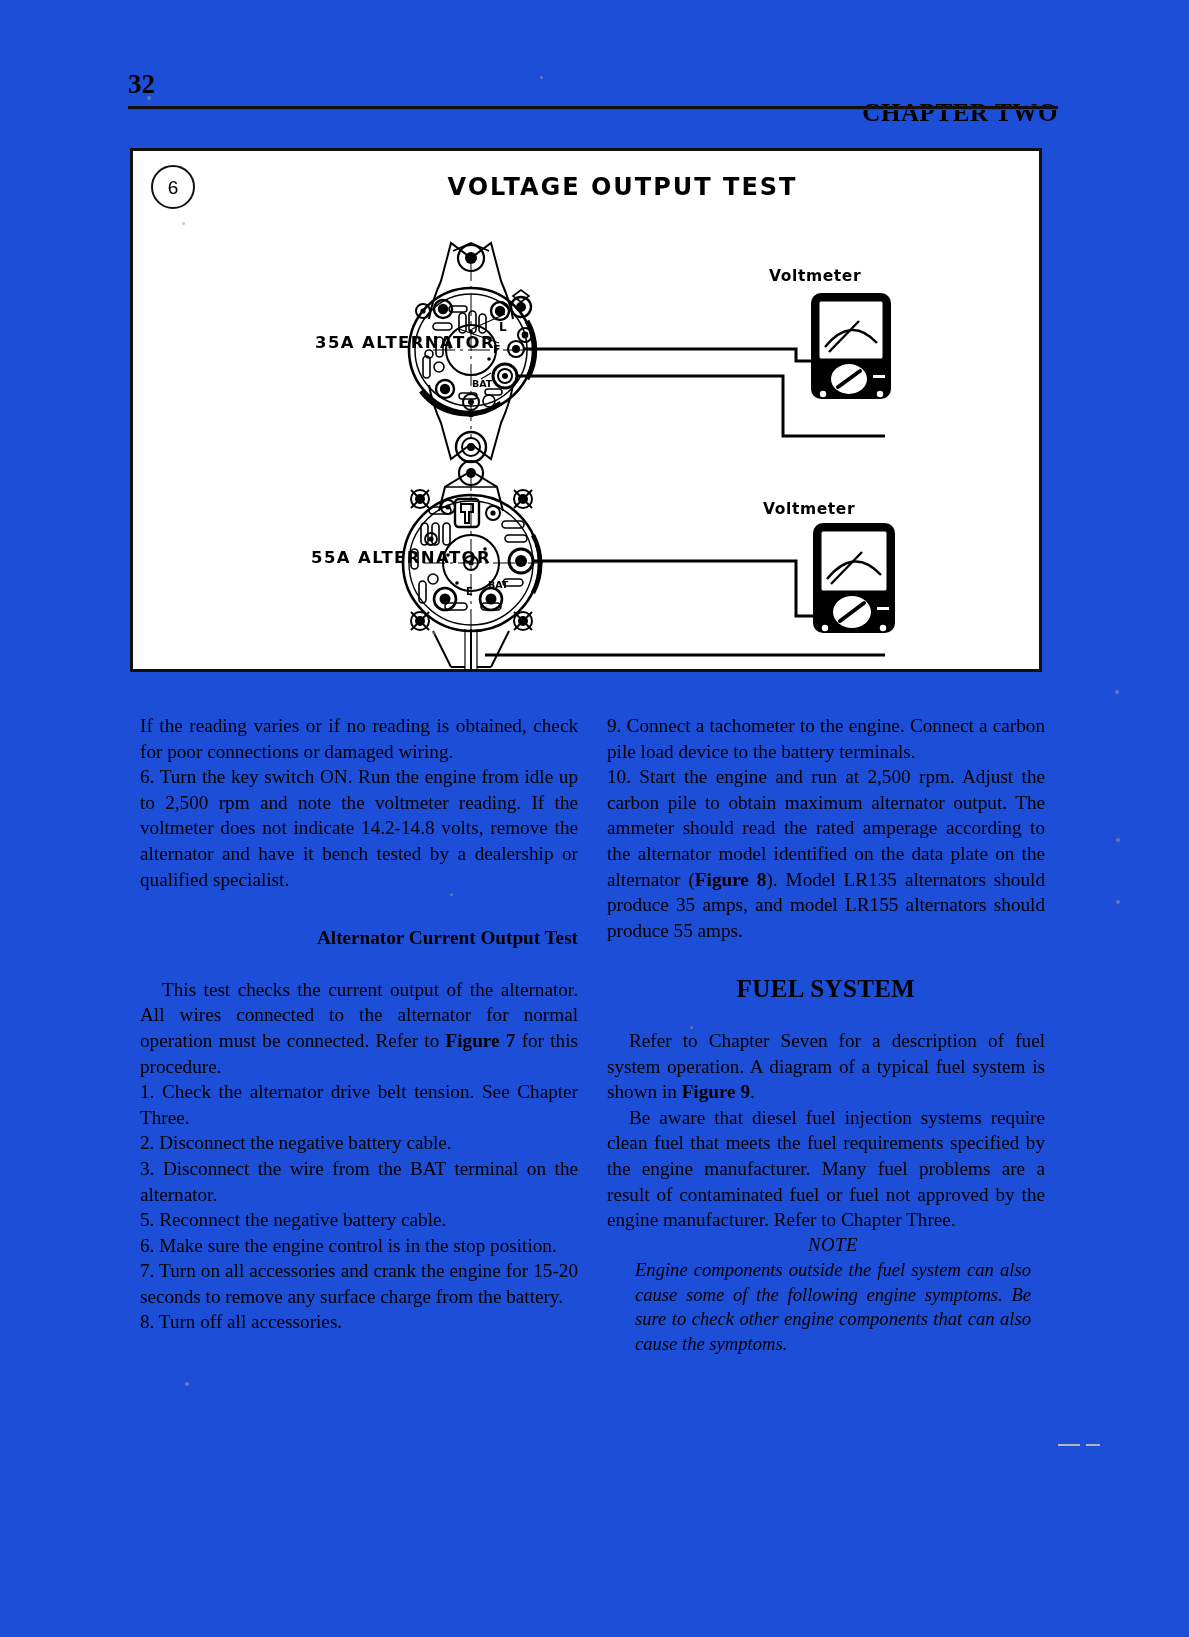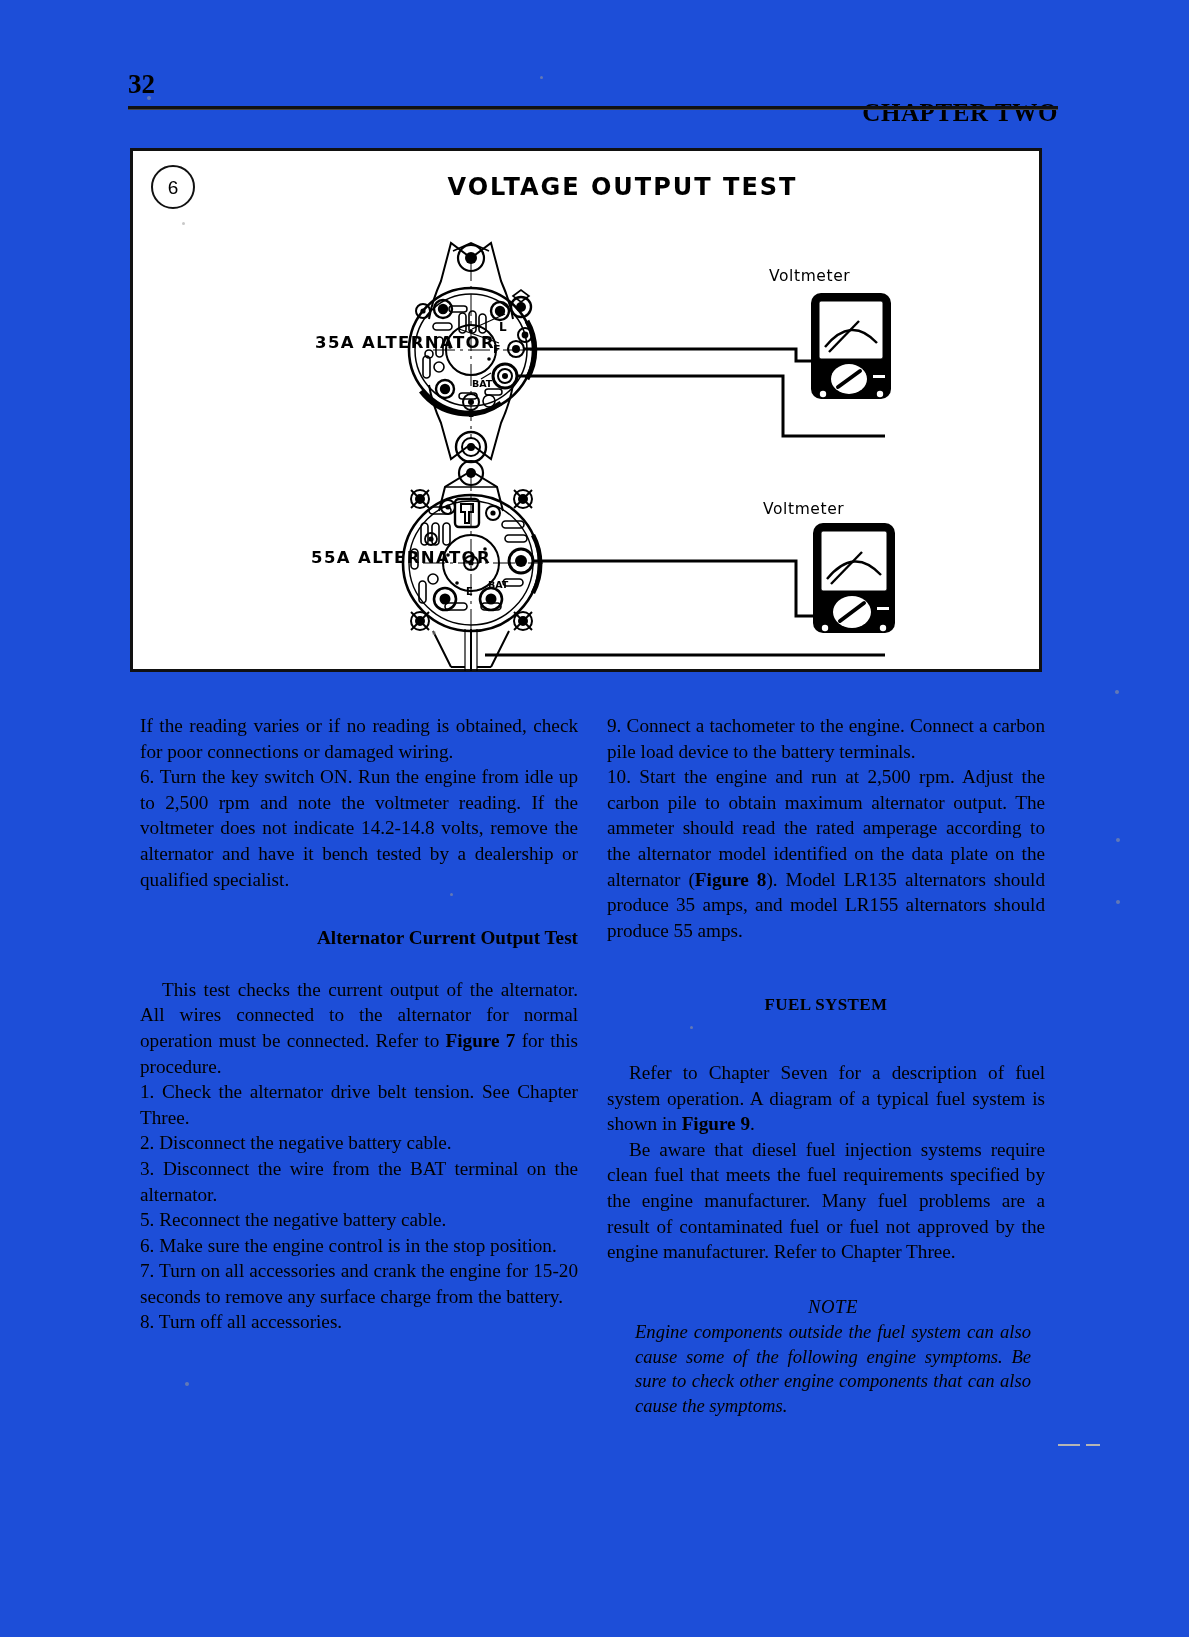--- a/index.html
+++ b/index.html
@@ -117,21 +117,21 @@
     font-weight: bold;
     font-size: 16.5px;
     letter-spacing: 1.4px;
   }
   .alt-label.a35 { left: 182px; top: 182px; }
   .alt-label.a55 { left: 178px; top: 397px; }
 
   .meter-label {
     position: absolute;
     font-family: "DejaVu Sans", "Liberation Sans", sans-serif;
-    font-weight: normal;
+    font-weight: bold;
     font-size: 15.5px;
     letter-spacing: 0.6px;
   }
   .meter-label.m1 { left: 636px; top: 116px; }
   .meter-label.m2 { left: 630px; top: 349px; }
 
   .fig-svg { position: absolute; left: 0; top: 0; }
 
   
   .col {
@@ -153,32 +153,31 @@
   .col p.indent { text-indent: 22px; }
 
   h3.subhead {
     margin: 0;
     font-size: 19.2px;
     font-weight: bold;
     line-height: 25.6px;
     text-align: right;
   }
   h3.center-head {
-    margin: 16px;
-    font-size: 17px;
+    margin: 0;
+    font-size: 25px;
     font-weight: bold;
     line-height: 25.6px;
     text-align: center;
     letter-spacing: 0.4px;
   }
   .gap-lg { height: 33px; }
   .gap-md { height: 26px; }
 
   .note-block {
-    margin-top: 30px;
     padding: 0 14px 0 28px;
     font-style: italic;
     font-size: 18.6px;
     line-height: 24.6px;
     text-align: justify;
   }
   .note-title {
     text-align: center;
     font-style: italic;
     font-size: 18.8px;

